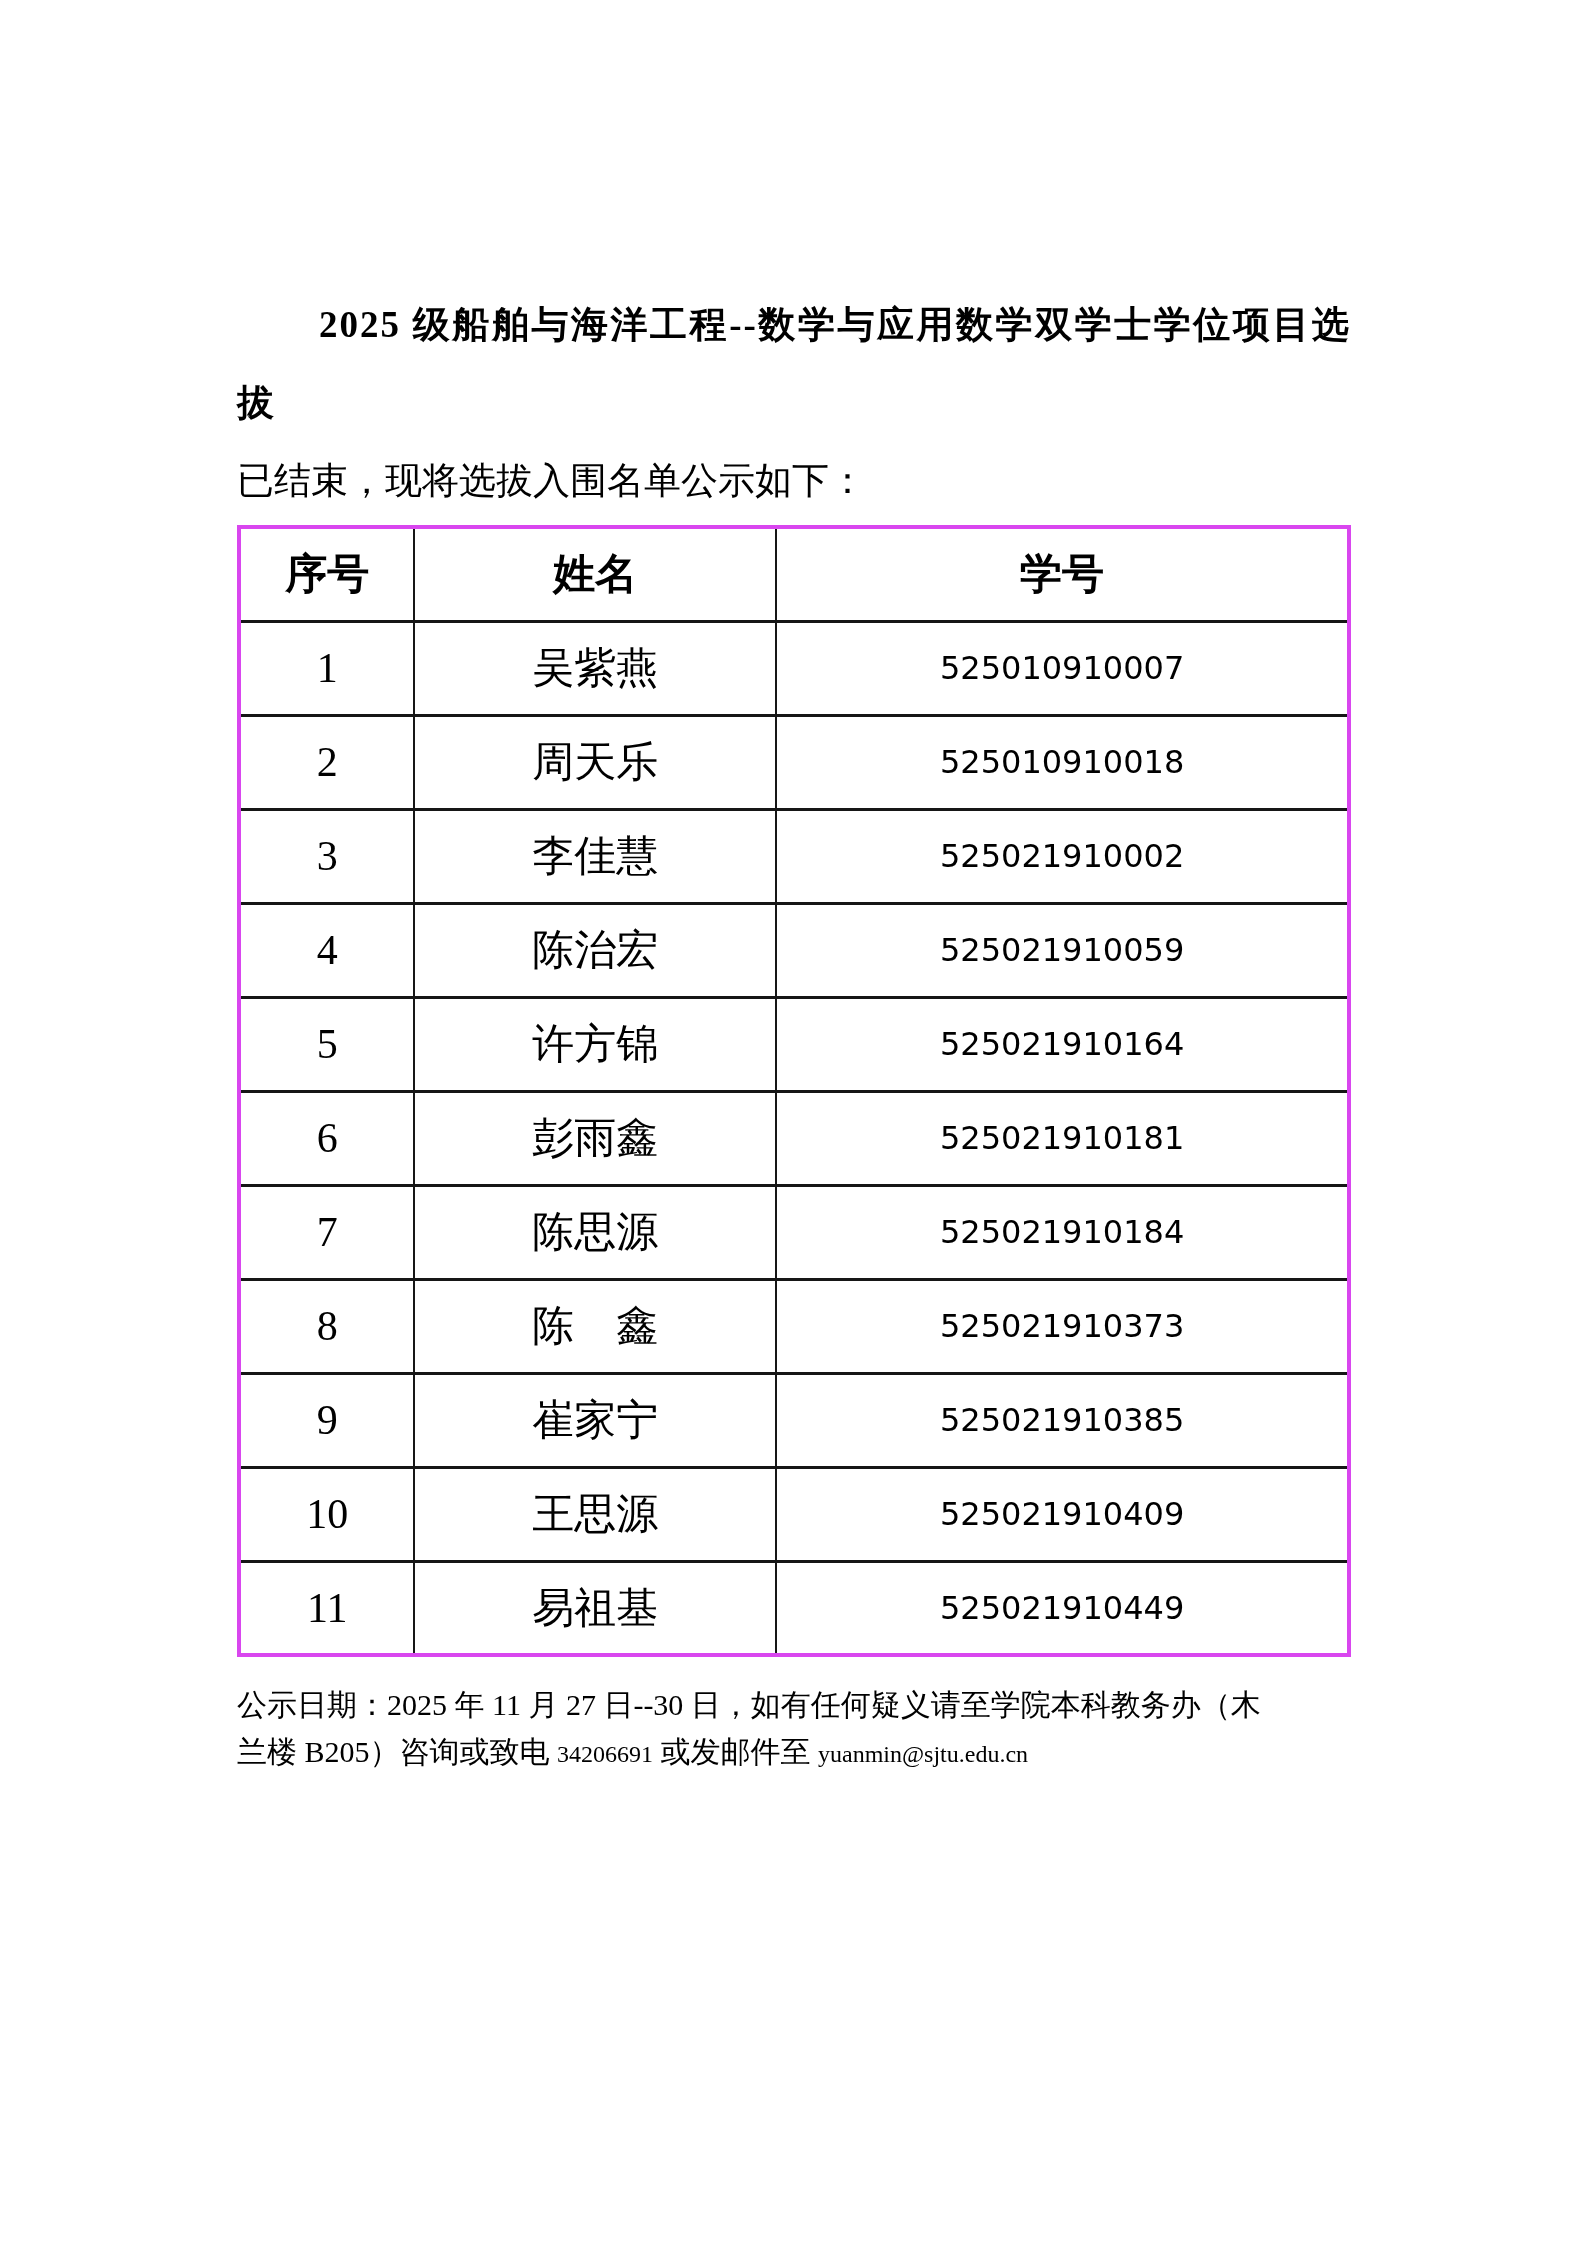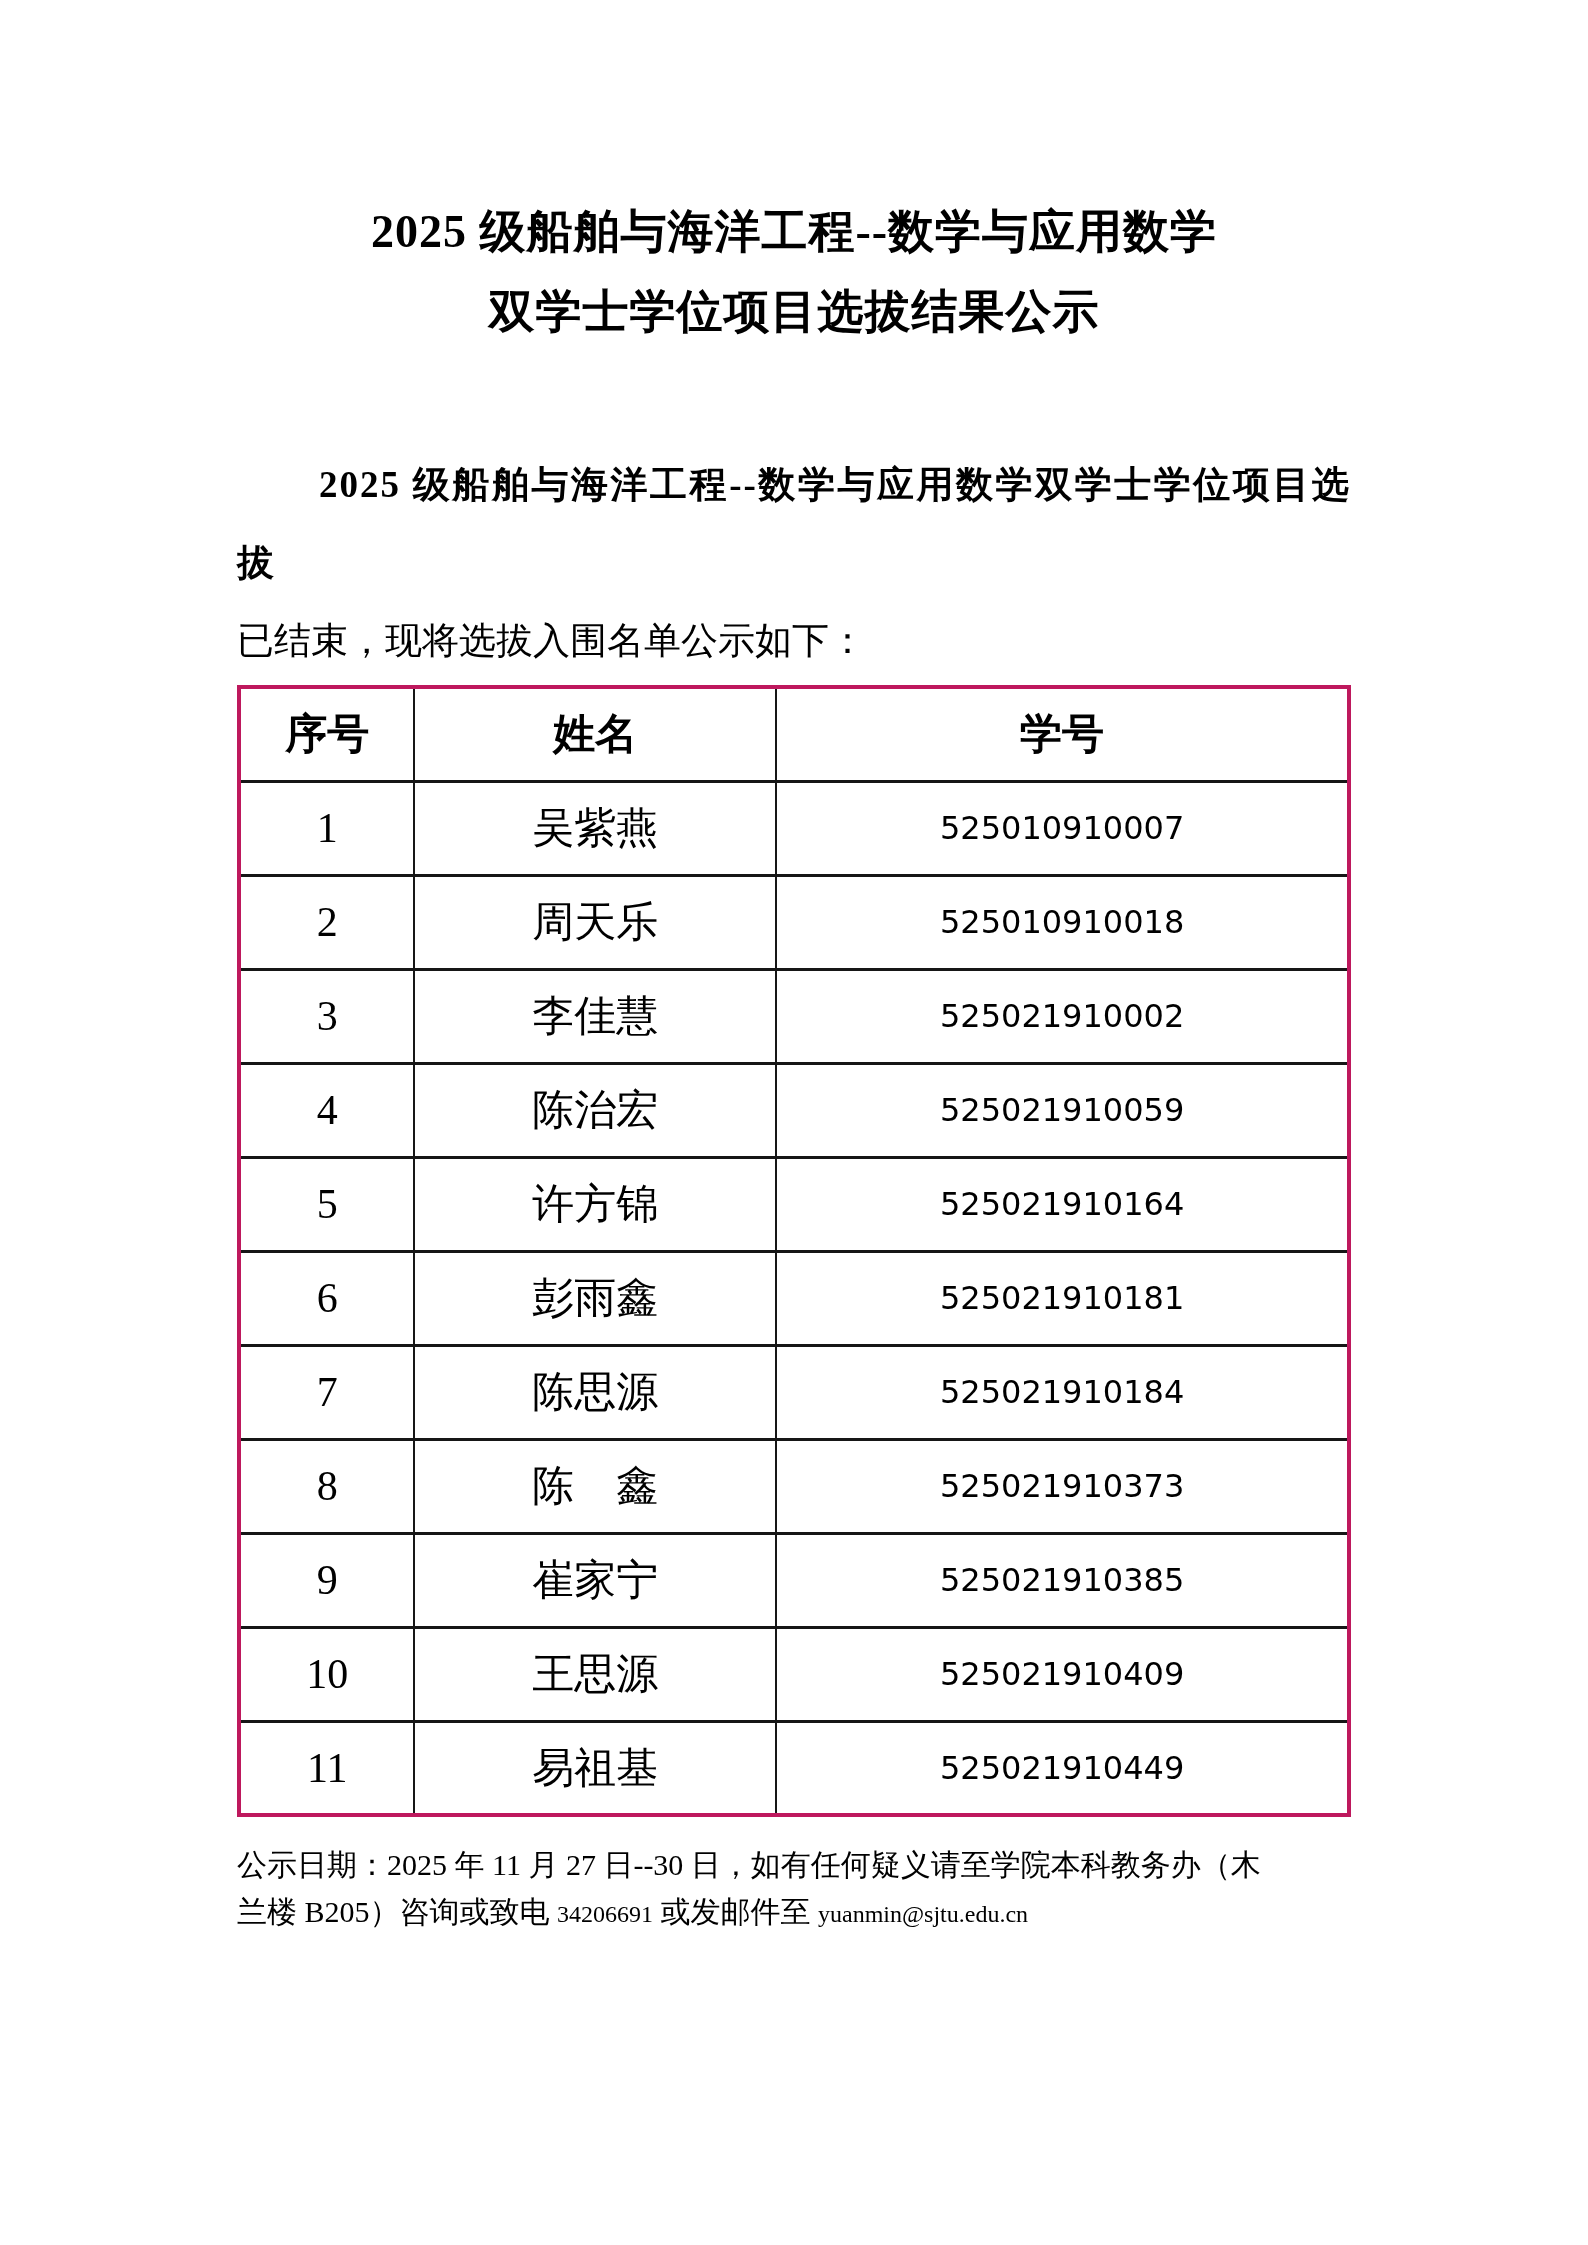--- a/index.html
+++ b/index.html
@@ -32,21 +32,21 @@
   }
   .intro .first-line {
     text-indent: 82px;
     letter-spacing: 2px;
     font-weight: bold;
   }
   table.results {
     margin-top: 5px;
     width: 100%;
     border-collapse: collapse;
-    border: 4px solid #be185d;
+    border: 4px solid #d946ef;
     table-layout: fixed;
   }
   table.results th,
   table.results td {
     border: 2px solid #161616;
     border-top-width: 3px;
     border-bottom-width: 3px;
     height: 94px;
     text-align: center;
     vertical-align: middle;
@@ -82,24 +82,20 @@
     font-family: Liberation Serif, serif;
     font-size: 24px;
   }
 </style>
 </head>
 <body>
 
 <div class="page">
   <div class="content">
 
-    <h1 class="doc-title">
-      <div>2025 级船舶与海洋工程--数学与应用数学</div>
-      <div>双学士学位项目选拔结果公示</div>
-    </h1>
 
     <div class="intro">
       <div class="first-line">2025 级船舶与海洋工程--数学与应用数学双学士学位项目选拔</div>
       <div>已结束，现将选拔入围名单公示如下：</div>
     </div>
 
     <table class="results">
       <colgroup>
         <col class="col-no">
         <col class="col-name">

